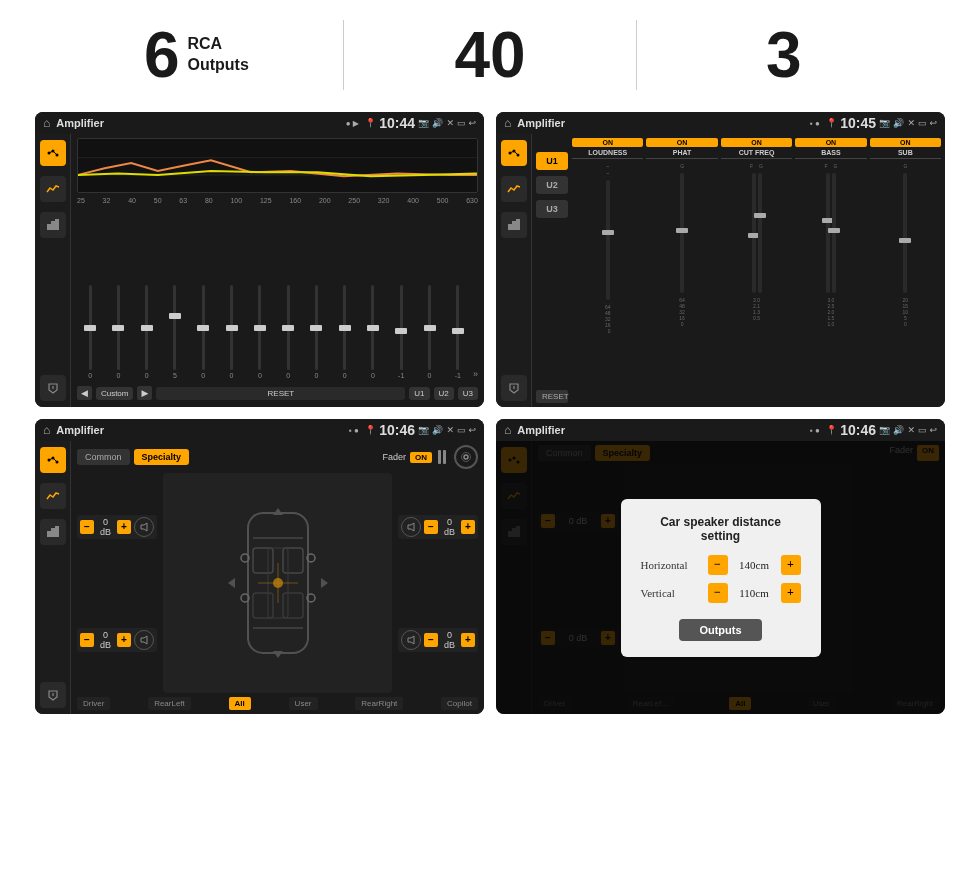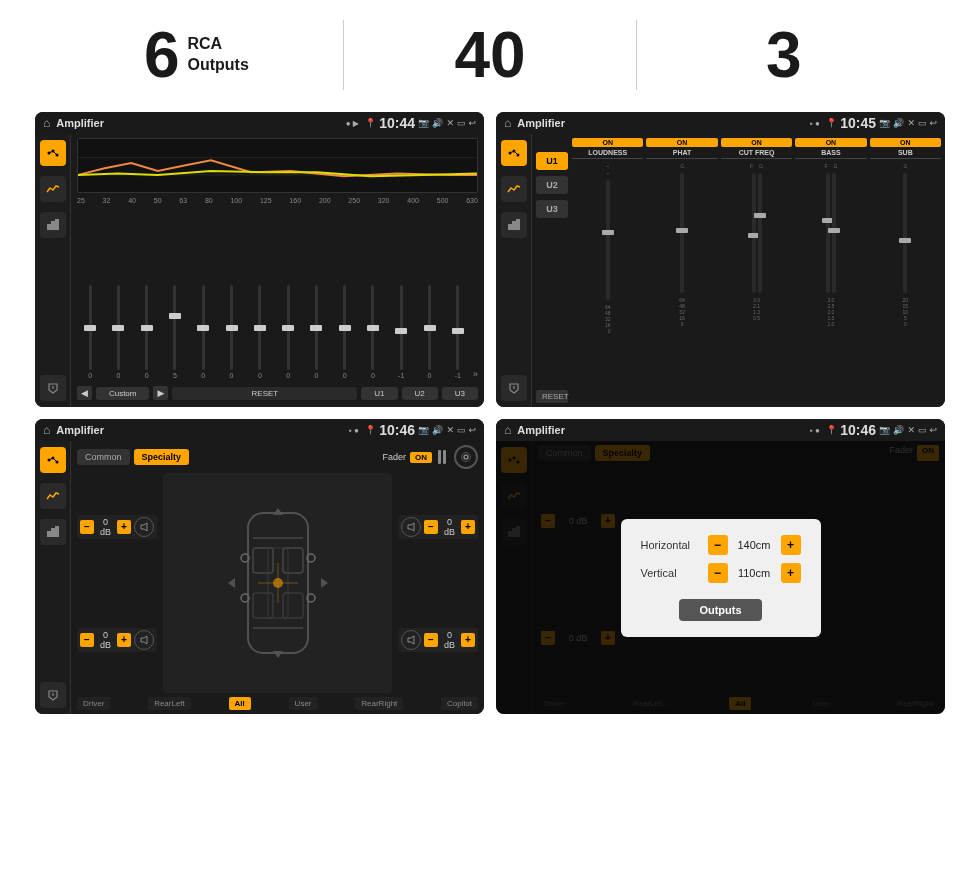--- a/index.html
+++ b/index.html
@@ -190,21 +190,21 @@
       align-items: center;
       gap: 4px;
       margin-top: 4px;
       height: 20px;
     }
     .eq-btn {
       background: #333;
       border-radius: 3px;
       color: #ccc;
       font-size: 8px;
-      padding: 2px 13px;
+      padding: 2px 5px;
       display: flex;
       align-items: center;
       justify-content: center;
     }
     .eq-btn-arr { background: #333; color: #ccc; font-size: 9px; padding: 2px 4px; border-radius: 2px; }
 
     
     .amp-main {
       flex: 1;
       background: #1a1a1a;
@@ -387,20 +387,21 @@
       font-size: 12px;
       font-weight: 700;
       color: #222;
       margin-bottom: 12px;
     }
     .dist-row {
       display: flex;
       align-items: center;
       justify-content: space-between;
       margin-bottom: 8px;
+      font-family: Liberation Serif, serif;
     }
     .dist-label { font-size: 11px; color: #333; }
     .dist-control {
       display: flex;
       align-items: center;
       gap: 4px;
     }
     .dist-btn {
       width: 20px; height: 20px;
       background: #ffa500;
@@ -1011,20 +1012,21 @@
             <span style="font-size:8px;color:#888;background:#222;padding:2px 6px;border-radius:2px;">RearLef...</span>
             <span style="font-size:8px;color:#000;background:#ffa500;padding:2px 6px;border-radius:2px;font-weight:700;">All</span>
             <span style="font-size:8px;color:#888;background:#222;padding:2px 6px;border-radius:2px;">User</span>
             <span style="font-size:8px;color:#888;background:#222;padding:2px 6px;border-radius:2px;">RearRight</span>
           </div>
         </div>
       </div>
 
       <div class="dist-overlay">
         <div class="dist-dialog">
+          <div class="dist-title">Car speaker distance setting</div>
           <div class="dist-row">
             <span class="dist-label">Horizontal</span>
             <div class="dist-control">
               <div class="dist-btn">−</div>
               <span class="dist-val">140cm</span>
               <div class="dist-btn">+</div>
             </div>
           </div>
           <div class="dist-row">
             <span class="dist-label">Vertical</span>

